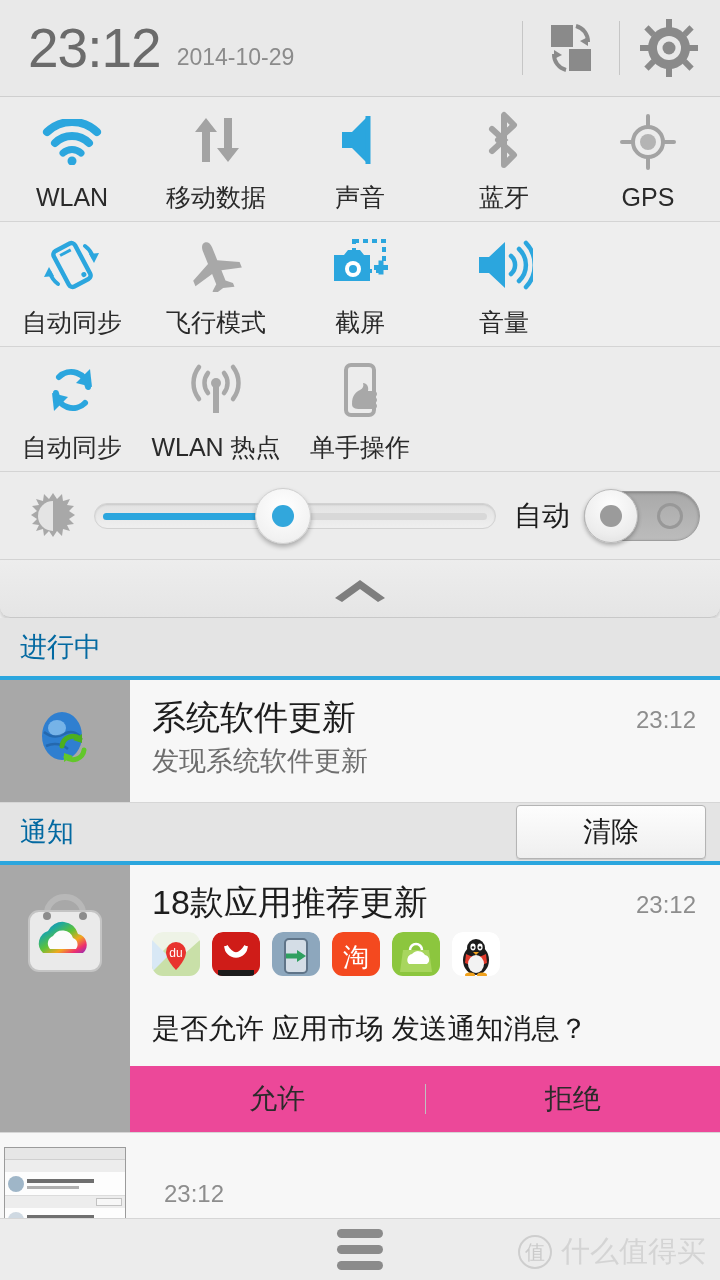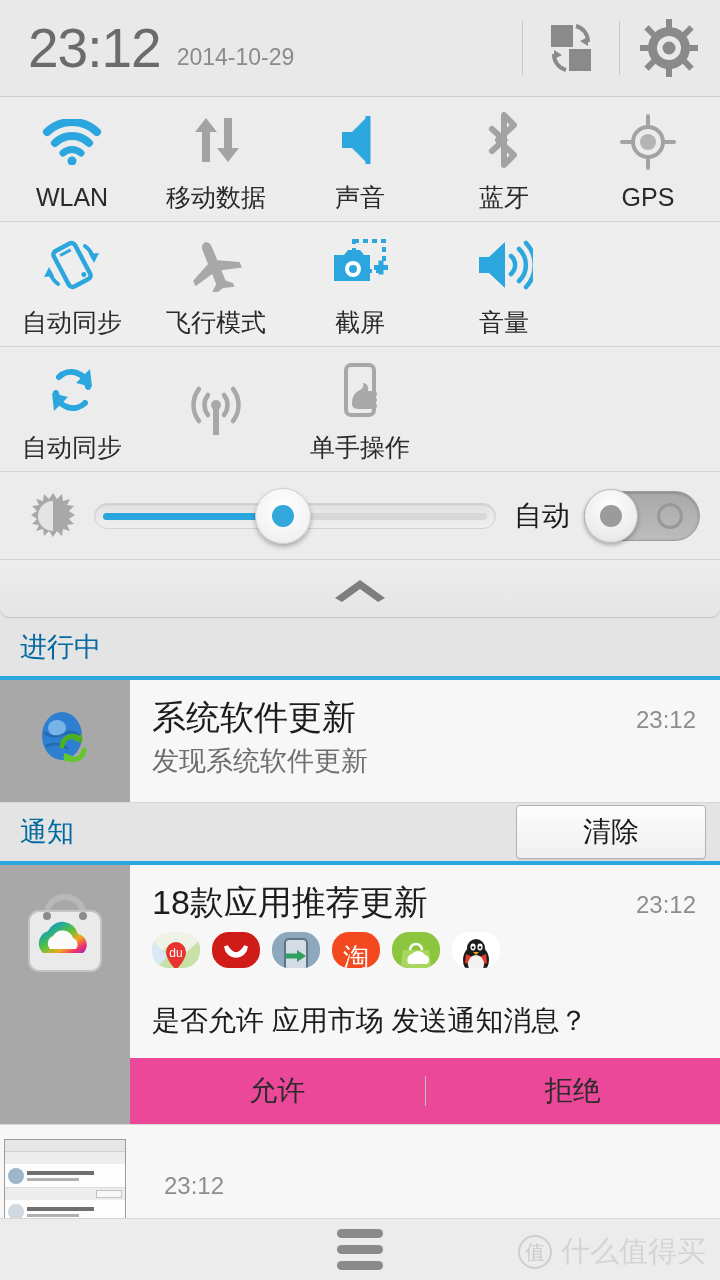--- a/index.html
+++ b/index.html
@@ -252,22 +252,22 @@
     font-size: 27px;
     color: #6e6e6e;
     margin-top: 6px;
   }
   .app-icons {
     display: flex;
     gap: 12px;
     margin-top: 10px;
   }
   .app-ico {
-    width: 48px; height: 36px;
-    border-radius: 17px;
+    width: 48px; height: 44px;
+    border-radius: 11px;
     overflow: hidden;
     flex: 0 0 48px;
     position: relative;
   }
   .prompt-row {
     background: #f7f7f7;
     font-size: 28px;
     color: #1d1d1d;
     padding: 20px 0 18px 22px;
   }
@@ -527,20 +527,21 @@
           <g fill="none" stroke="#a8a8a8" stroke-width="4.5" stroke-linecap="round">
             <path d="M22 10 a16 16 0 0 0 0 20"></path>
             <path d="M38 10 a16 16 0 0 1 0 20"></path>
             <path d="M13 4 a26 26 0 0 0 0 32"></path>
             <path d="M47 4 a26 26 0 0 1 0 32"></path>
           </g>
           <circle cx="30" cy="20" r="5" fill="#a8a8a8"></circle>
           <rect x="27" y="22" width="6" height="28" fill="#a8a8a8"></rect>
         </svg>
       </div>
+      <div class="qs-label">WLAN 热点</div>
     </div>
 
     <div class="qs-cell">
       <div class="qs-icon">
         <svg width="48" height="56" viewBox="0 0 48 56">
           <rect x="10" y="3" width="28" height="50" rx="5" fill="none" stroke="#a8a8a8" stroke-width="4"></rect>
           <path d="M16 42 c0 -9 4 -12 8 -14 c3 -1.5 4 -4 3 -7 c4 0 6 4 5 8 h6 c2 0 3 1.5 3 3 s-1 3 -3 3 c2 0 3 1.5 3 3 s-1 3 -3 3 c2 0 3 1.5 3 3 s-1 3 -3 3 h-12 c-5 0 -10 0 -10 -5 z" fill="#a8a8a8"></path>
         </svg>
       </div>
       <div class="qs-label">单手操作</div>

